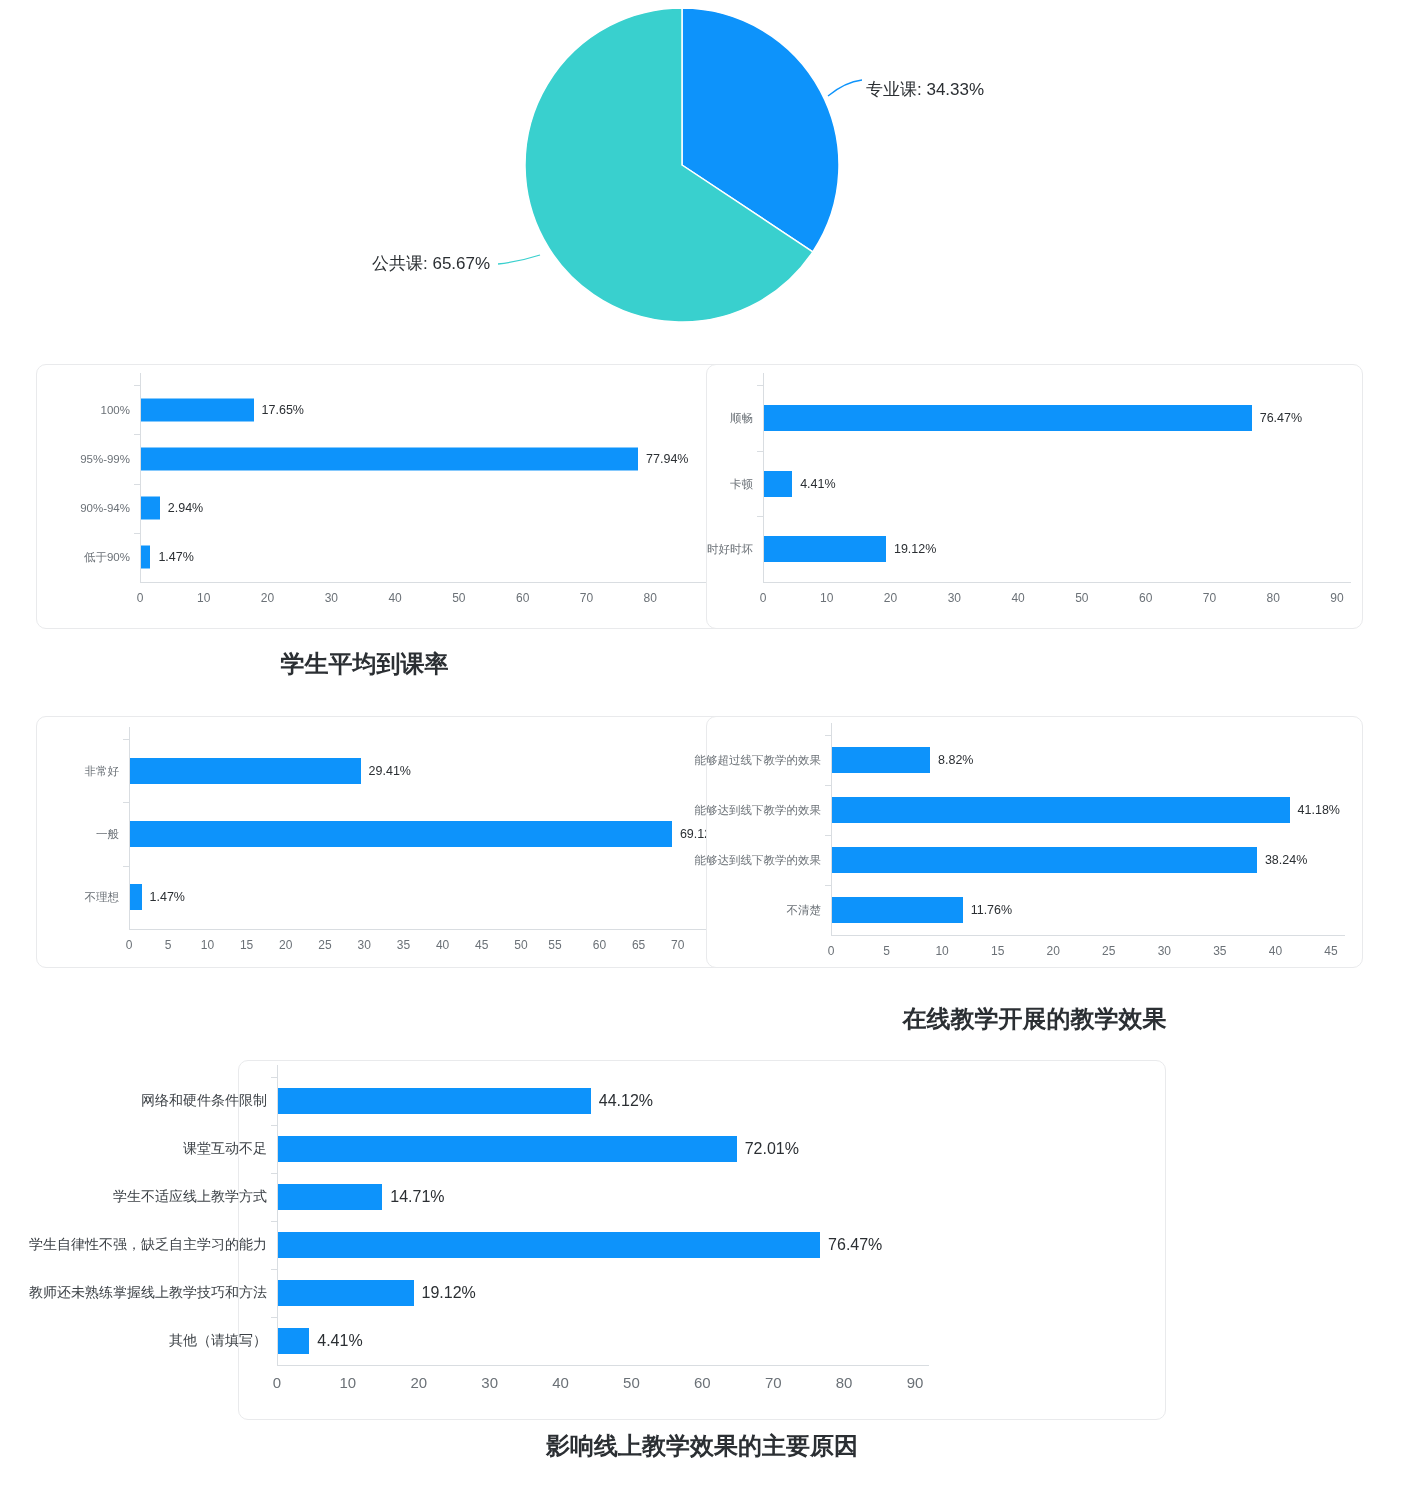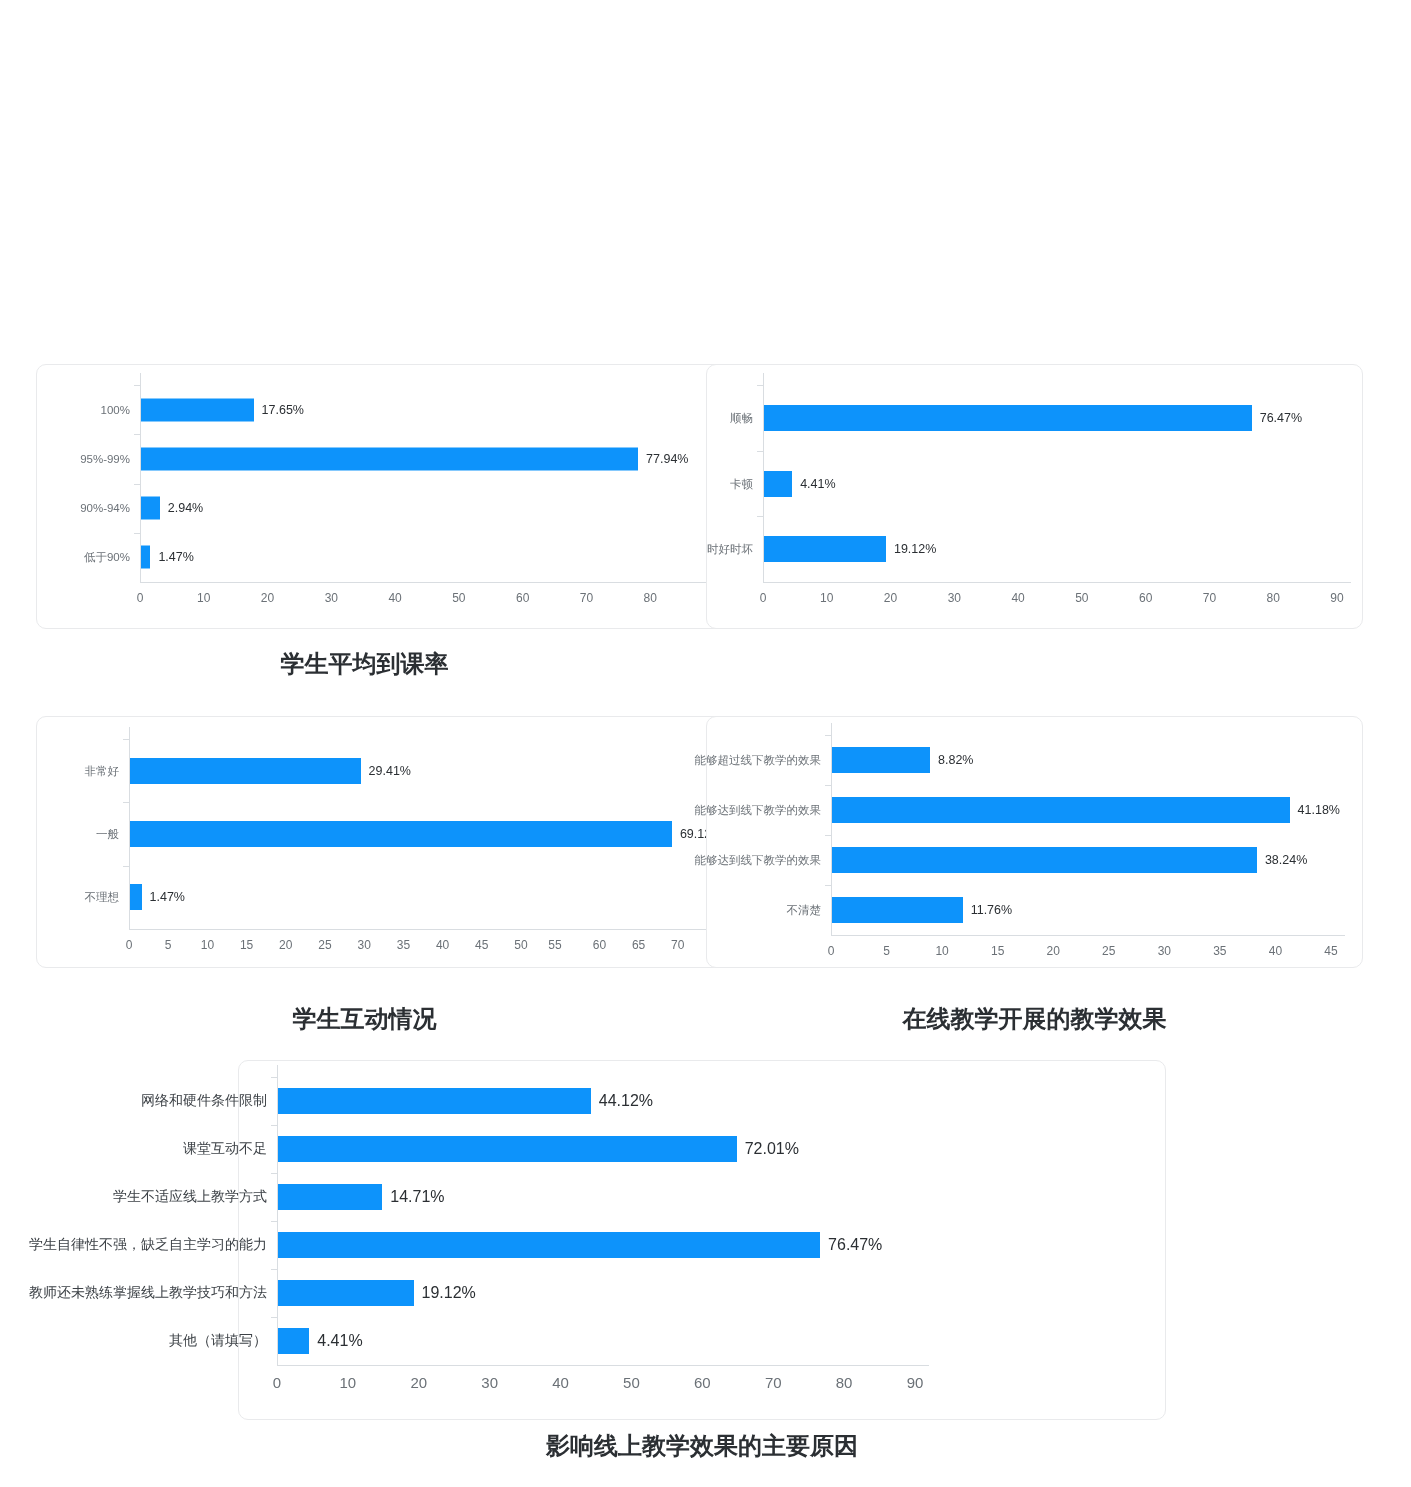--- a/index.html
+++ b/index.html
@@ -80,20 +80,32 @@
   
   .big .cat-label{font-size:14px;color:#3c4146;}
   .big .bar-val{font-size:16px;}
   .big .xtick-label{font-size:15px;}
 </style>
 </head>
 <body>
 
 <div class="page">
 
+  <div class="pie-wrap">
+    <svg class="pie-svg" width="1411" height="340">
+      <g id="pie-slices">
+          <path d="M 682 165 L 682 8 A 157 157 0 0 1 812.7868285459174 251.855083207034 Z" fill="#0d93fb" stroke="#ffffff" stroke-width="1.5"></path>
+          <path d="M 682 165 L 812.7868285459174 251.855083207034 A 157 157 0 1 1 682 8 Z" fill="#39d0ce" stroke="#ffffff" stroke-width="1.5"></path>
+        </g>
+      <path id="pie-callout-right" d="M 828 96 Q 845 82 862 80" stroke="#0d93fb" stroke-width="1.3" fill="none"></path>
+      <path id="pie-callout-left" d="M 540 255 Q 518 262 498 264" stroke="#39d0ce" stroke-width="1.3" fill="none"></path>
+    </svg>
+    <div class="pie-label right">专业课: 34.33%</div>
+    <div class="pie-label left">公共课: 65.67%</div>
+  </div>
 
   <div class="card" id="card1" style="left:36px;top:364px;width:756px;height:265px;">
     <div class="hbar" id="chart1">
         <div class="yaxis" style="left: 103px; top: 8px; height: 209px;"></div>
         <div class="xaxis" style="left: 103px; top: 217px; width: 588px;"></div>
         <div class="ytick" style="left: 97px; top: 20px;"></div>
         <div class="cat-label" style="left: 35px; top: 44.625px; width: 58px;">100%</div>
         <div class="bar" style="left: 104px; top: 44.625px; width: 112.568px; height: 23px; background: rgb(13, 147, 251);"></div>
         <div class="bar-val" style="left: 224.568px; top: 44.625px;">17.65%</div>
         <div class="ytick" style="left: 97px; top: 69.25px;"></div>
@@ -178,21 +190,20 @@
         <div class="xtick-label" style="left: 405.6px; top: 221px;">40</div>
         <div class="xtick-label" style="left: 444.8px; top: 221px;">45</div>
         <div class="xtick-label" style="left: 484px; top: 221px;">50</div>
         <div class="xtick-label" style="left: 518px; top: 221px;">55</div>
         <div class="xtick-label" style="left: 562.4px; top: 221px;">60</div>
         <div class="xtick-label" style="left: 601.6px; top: 221px;">65</div>
         <div class="xtick-label" style="left: 640.8px; top: 221px;">70</div>
         <div class="xtick-label" style="left: 680px; top: 221px;">75</div>
       </div>
   </div>
-  <div class="chart-title" style="left:36px;top:1003px;width:657px;">学生互动情况</div>
 
   <div class="card" id="card4" style="left:706px;top:716px;width:657px;height:252px;">
     <div class="hbar" id="chart4">
         <div class="yaxis" style="left: 124px; top: 6px; height: 212px;"></div>
         <div class="xaxis" style="left: 124px; top: 218px; width: 514px;"></div>
         <div class="ytick" style="left: 118px; top: 18px;"></div>
         <div class="cat-label" style="left: -14px; top: 43px; width: 128px;">能够超过线下教学的效果</div>
         <div class="bar" style="left: 125px; top: 43px; width: 98px; height: 26px; background: rgb(13, 147, 251);"></div>
         <div class="bar-val" style="left: 231px; top: 43px;">8.82%</div>
         <div class="ytick" style="left: 118px; top: 68px;"></div>

